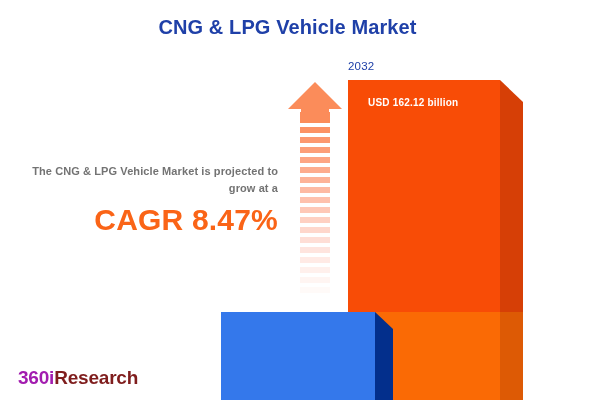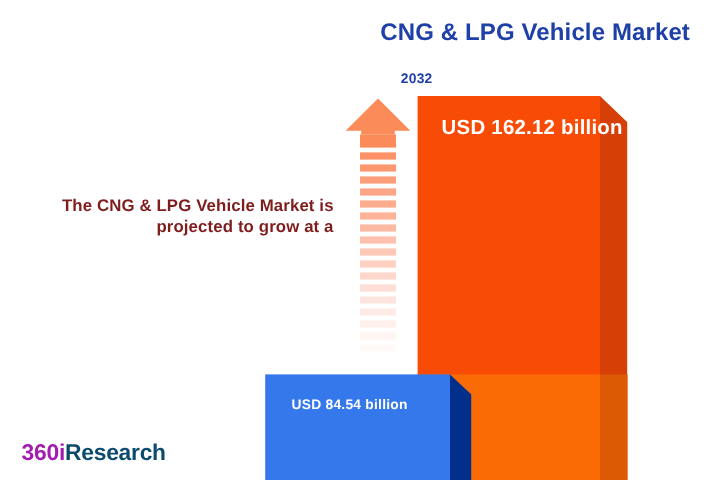--- a/index.html
+++ b/index.html
@@ -16,44 +16,44 @@
     font-family: "Liberation Sans", sans-serif;
     -webkit-font-smoothing: antialiased;
   }
 
   
   #chart-title {
     position: absolute;
     left: 0;
     top: 16px;
     width: 575px;
-    text-align: right;
+    text-align: center;
     font-size: 20px;
     font-weight: bold;
     color: #1F40A8;
     letter-spacing: 0.1px;
   }
 
   
   #growth-arrow {
     position: absolute;
     left: 288px;
     top: 82px;
     width: 54px;
     height: 215px;
   }
   #growth-arrow svg { display: block; }
 
   
   #bar-2032-label {
     position: absolute;
-    left: 334px;
+    left: 348px;
     top: 60px;
     font-size: 11.5px;
-    font-weight: bold;
+    font-weight: normal;
     color: #1F40A8;
     letter-spacing: 0.2px;
   }
   #bar-2032-group {
     position: absolute;
     left: 348px;
     top: 80px;
     width: 175px;
     height: 320px;
   }
@@ -88,21 +88,21 @@
     left: 152px;
     top: 232px;
     width: 23px;
     height: 88px;
     background: #DD5A05;
   }
   #bar-2032-value {
     position: absolute;
     left: 20px;
     top: 17px;
-    font-size: 17px;
+    font-size: 10px;
     font-weight: bold;
     color: #ffffff;
     letter-spacing: 0.2px;
     white-space: nowrap;
   }
 
   
   #bar-2024-label {
     position: absolute;
     left: 221px;
@@ -150,23 +150,23 @@
 
   
   #callout {
     position: absolute;
     left: 18px;
     top: 163px;
     width: 260px;
     text-align: right;
   }
   #callout-line {
-    font-size: 14px;
-    font-weight: bold;
-    color: #7f1d1d;
+    font-size: 11px;
+    font-weight: bold;
+    color: #737373;
     line-height: 17px;
     letter-spacing: 0.1px;
   }
   #callout-cagr {
     margin-top: 6px;
     font-size: 30px;
     font-weight: bold;
     color: #FA6417;
     letter-spacing: 0.2px;
     line-height: 34px;
@@ -176,21 +176,21 @@
   #logo {
     position: absolute;
     left: 18px;
     top: 367px;
     font-size: 19px;
     font-weight: bold;
     letter-spacing: -0.2px;
     white-space: nowrap;
   }
   #logo-360i { color: #a21caf; }
-  #logo-research { color: #0c4a6e; }
+  #logo-research { color: #7f1d1d; }
 </style>
 </head>
 <body>
 
 <div id="canvas">
 
   <div id="chart-title">CNG &amp; LPG Vehicle Market</div>
 
   <div id="bar-2032-label">2032</div>
 
@@ -226,24 +226,24 @@
       <rect x="12" y="195" width="30" height="6" fill="#FFF5F2"></rect>
       <rect x="12" y="205" width="30" height="6" fill="#FFFAF8"></rect>
     </svg>
   </div>
 
   <div id="bar-2024-label">2024</div>
 
   <div id="bar-2024-group">
     <div class="bar24-front"></div>
     <div class="bar24-side"></div>
-    <div id="bar-2024-value">USD 84.54 billion</div>
   </div>
 
   <div id="callout">
     <div id="callout-line">The CNG &amp; LPG Vehicle Market is projected to grow at a</div>
+    <div id="callout-cagr">CAGR 8.47%</div>
   </div>
 
   <div id="logo">
     <span id="logo-360i">360i</span><span id="logo-research">Research</span>
   </div>
 
 </div>
 
 </body></html>

